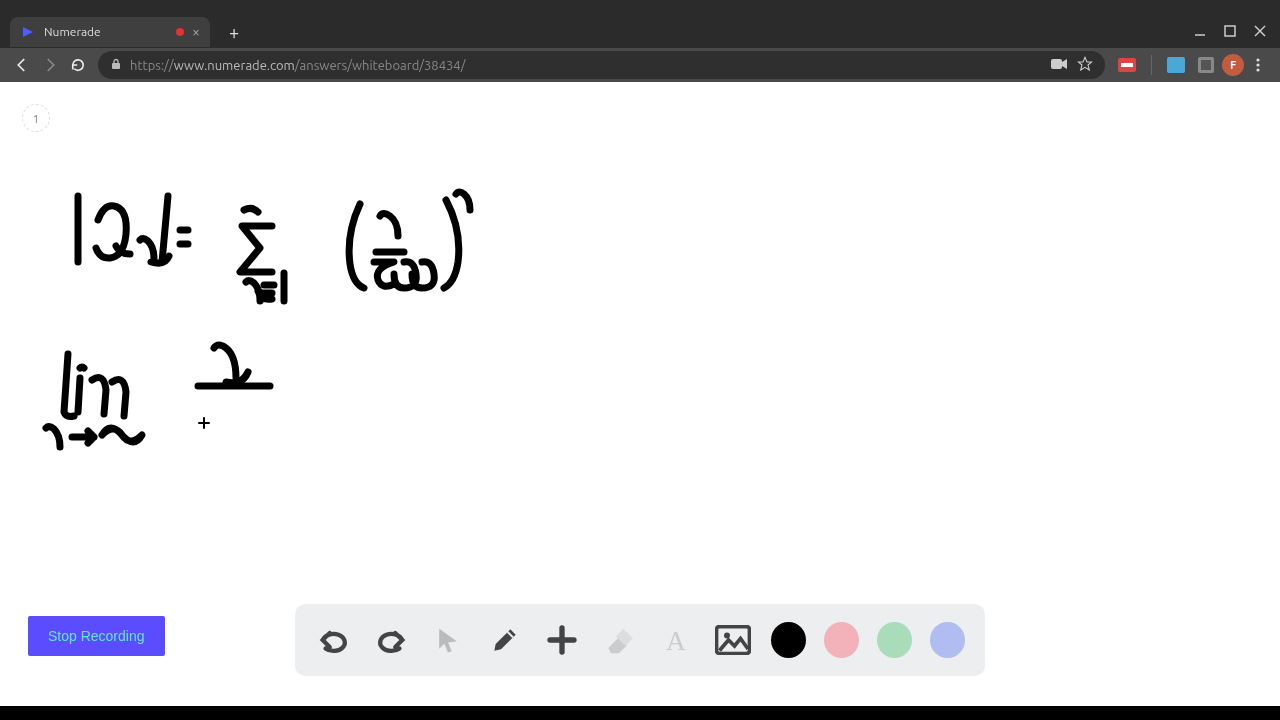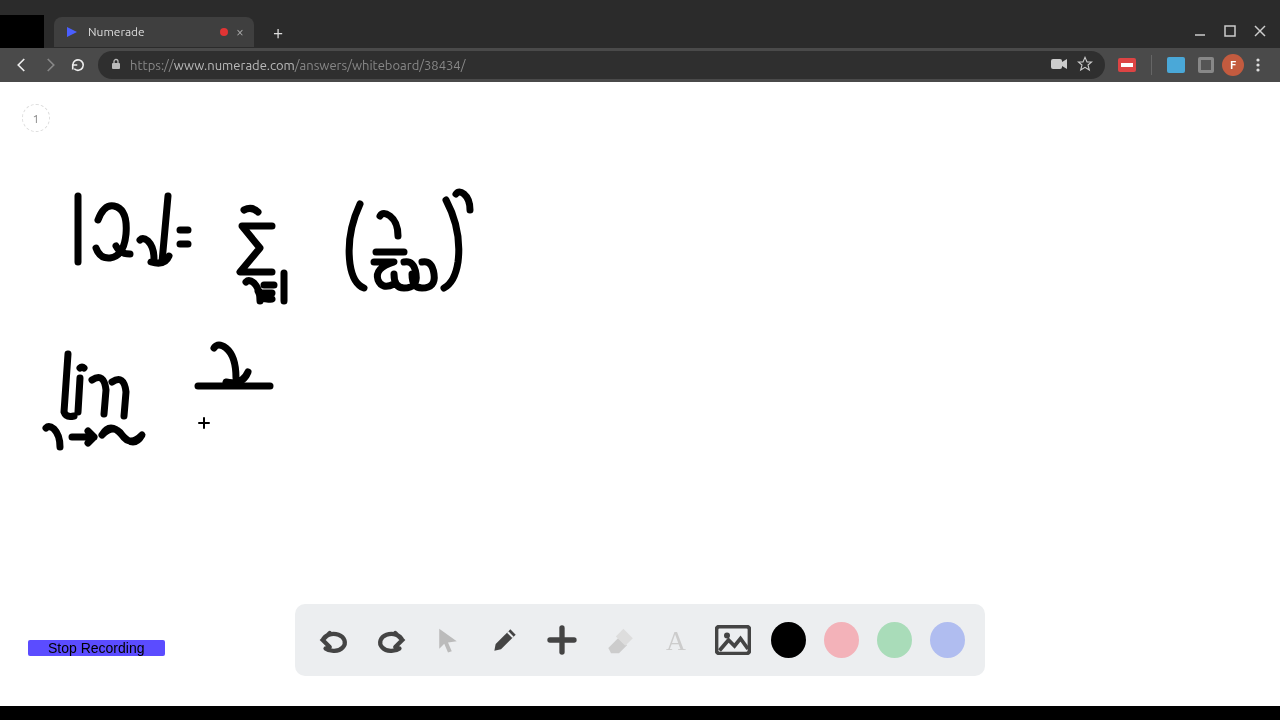--- a/index.html
+++ b/index.html
@@ -1,20 +1,20 @@
 <!DOCTYPE html>
 <html><head>
 <meta charset="utf-8">
 <style>
   * { margin: 0; padding: 0; box-sizing: border-box; }
   body { width: 1280px; height: 720px; font-family: -apple-system, Ubuntu, sans-serif; background: #000; overflow: hidden; }
   
   .titlebar { height: 15px; background: #2b2b2b; }
   
-  .tabstrip { height: 33px; background: #2b2b2b; display: flex; align-items: center; padding-left: 10px; margin-left: 44px; }
+  .tabstrip { height: 33px; background: #2b2b2b; display: flex; align-items: center; padding-left: 10px; }
   .tab { height: 30px; background: #3f3f3f; border-radius: 8px 8px 0 0; display: flex; align-items: center; padding: 0 10px; width: 200px; color: #ddd; font-size: 12px; }
   .tab-favicon { width: 16px; height: 16px; margin-right: 8px; display: flex; align-items: center; justify-content: center; }
   .tab-title { flex: 1; white-space: nowrap; overflow: hidden; text-overflow: ellipsis; }
   .rec-dot { width: 8px; height: 8px; background: #e03434; border-radius: 50%; margin-right: 8px; }
   .tab-close { color: #aaa; font-size: 14px; line-height: 1; cursor: pointer; }
   .new-tab { width: 24px; height: 24px; border-radius: 50%; display: flex; align-items: center; justify-content: center; color: #ddd; font-size: 18px; margin-left: 12px; cursor: pointer; }
   .window-controls { margin-left: auto; display: flex; gap: 18px; padding-right: 14px; color: #ccc; font-size: 13px; }
   .win-btn { cursor: pointer; }
   
   .toolbar { height: 34px; background: #4a4a4a; display: flex; align-items: center; padding: 0 8px; gap: 0; }
@@ -29,21 +29,21 @@
   .ext-icon { width: 20px; height: 20px; display: flex; align-items: center; justify-content: center; cursor: pointer; }
   .sep { width: 1px; height: 20px; background: #666; margin: 0 4px; }
   .avatar { width: 22px; height: 22px; border-radius: 50%; background: #c35b3f; color: #fff; display: flex; align-items: center; justify-content: center; font-size: 11px; font-weight: bold; cursor: pointer; }
   
   .content { height: 624px; background: #fff; position: relative; }
   
   .page-badge { position: absolute; top: 22px; left: 22px; width: 28px; height: 28px; border: 1px dashed #ddd; border-radius: 50%; display: flex; align-items: center; justify-content: center; font-size: 12px; color: #888; }
   
   .canvas { position: absolute; top: 0; left: 0; width: 1280px; height: 624px; }
   
-  .stop-btn { position: absolute; left: 28px; bottom: 50px; background: #5b4cff; color: #000000; border: none; padding: 0 20px; font-size: 14px; border-radius: 2px; cursor: pointer; }
+  .stop-btn { position: absolute; left: 28px; bottom: 50px; background: #5b4cff; color: #5eead4; border: none; padding: 12px 20px; font-size: 14px; border-radius: 2px; cursor: pointer; }
   
   .tool-panel { position: absolute; bottom: 30px; left: 50%; transform: translateX(-50%); width: 690px; height: 72px; background: #eceef0; border-radius: 10px; display: flex; align-items: center; justify-content: center; gap: 18px; padding: 0 20px; }
   .tool { width: 40px; height: 40px; display: flex; align-items: center; justify-content: center; cursor: pointer; color: #444; }
   .tool.disabled { color: #bbb; }
   .color-swatch { width: 36px; height: 36px; border-radius: 50%; cursor: pointer; }
   .swatch-black { background: #000; }
   .swatch-pink { background: #f3b2b9; }
   .swatch-green { background: #a9dcb9; }
   .swatch-blue { background: #b0bdf0; }
   

